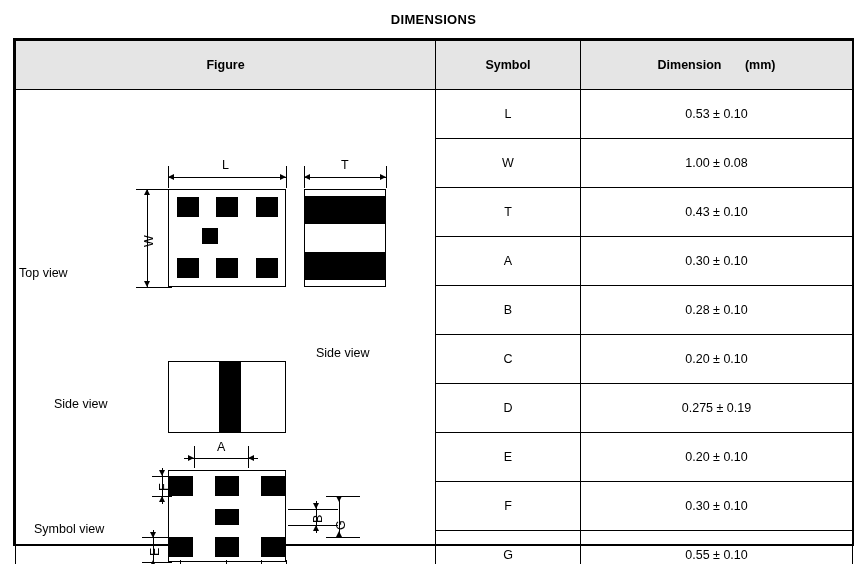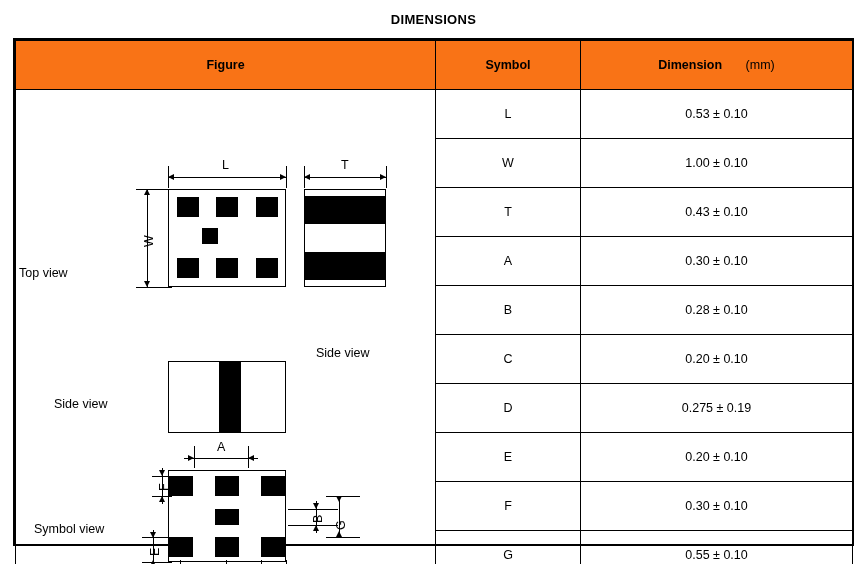--- a/index.html
+++ b/index.html
@@ -38,37 +38,37 @@
     height: 100%;
     table-layout: fixed;
   }
   table.dim th, table.dim td {
     border: 1px solid #000;
     text-align: center;
     vertical-align: middle;
     font-size: 12.5px;
   }
   thead th {
-    background: #f97316;
+    background: #e5e5e5;
     font-weight: bold;
     height: 46px;
     font-size: 13px;
   }
   .col-figure { width: 420px; }
   .col-symbol { width: 145px; }
   .col-dim { width: 272px; }
   td.figure-cell {
     padding: 0;
     position: relative;
     height: 460px;
     vertical-align: top;
   }
   td.sym { height: 46px; }
   .unit {
-    font-weight: normal;
+    font-weight: bold;
     margin-left: 20px;
   }
 
   
   .fig {
     position: absolute;
     left: 0; top: 0;
     width: 419px;
     height: 460px;
   }
@@ -224,21 +224,21 @@
             <div class="line vline" style="left:245px; top:470px; height:22px;"></div>
             <div class="line vline" style="left:270px; top:470px; height:22px;"></div>
 
           </div>
         </td>
         <td class="sym">L</td>
         <td class="sym">0.53 ± 0.10</td>
       </tr>
       <tr>
         <td class="sym">W</td>
-        <td class="sym">1.00 ± 0.10</td>
+        <td class="sym">1.00 ± 0.08</td>
       </tr>
       <tr>
         <td class="sym">T</td>
         <td class="sym">0.43 ± 0.10</td>
       </tr>
       <tr>
         <td class="sym">A</td>
         <td class="sym">0.30 ± 0.10</td>
       </tr>
       <tr>

